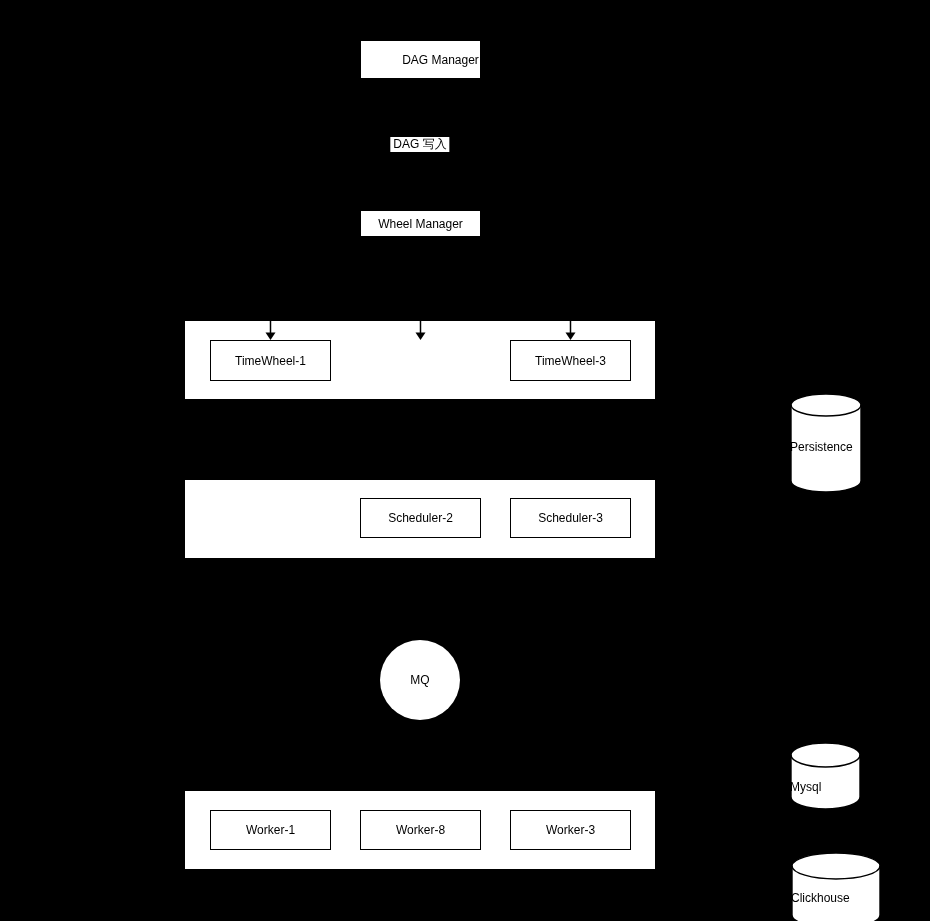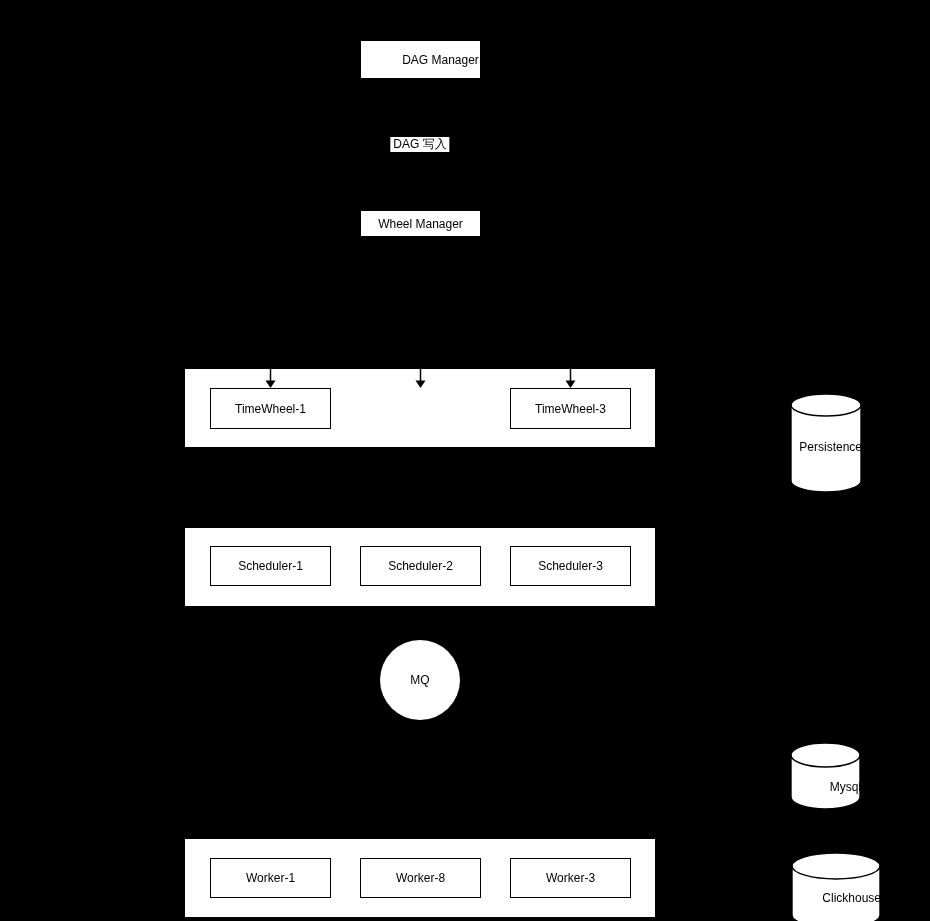--- a/index.html
+++ b/index.html
@@ -16,40 +16,39 @@
     background:#ffffff;
     display:flex;
     align-items:center;
     justify-content:center;
     font-size:12px;
     text-align:center;
   }
   .band {
     position:absolute;
     background:#ffffff;
-    margin-top:48px;
   }
   .band .node { border:1px solid #000000; }
   .mq { border-radius:50%; }
   .edge-label {
     position:absolute;
     background:#ffffff;
     font-size:12px;
     line-height:15px;
     padding:0 3px;
     white-space:nowrap;
     transform:translateX(-50%);
   }
   .arrow { position:absolute; }
   .cyl { position:absolute; }
   .cyl svg { position:absolute; left:0; top:0; }
   .cyl .lbl {
     position:absolute;
     width:100%;
-    text-align:right;
+    text-align:left;
     font-size:12px;
   }
 </style>
 </head>
 <body>
 
 <div style="position:absolute; inset:0;">
 
   <div class="node" style="left:361px; top:41px; width:119px; height:37px;padding-left:40px;">DAG Manager</div>
 
@@ -78,21 +77,20 @@
 
   <div class="cyl" style="left:790px; top:393px; width:72px; height:100px;">
     <svg width="72" height="100" viewBox="0 0 72 100">
       <path d="M1,12 A35,11 0 0 1 71,12 L71,88 A35,11 0 0 1 1,88 Z" fill="#ffffff" stroke="#000000" stroke-width="1.4"></path>
       <path d="M1,12 A35,11 0 0 0 71,12" fill="none" stroke="#000000" stroke-width="1.4"></path>
     </svg>
     <div class="lbl" style="top:47px;">Persistence</div>
   </div>
 
   <div class="band" style="left:185px; top:480px; width:470px; height:78px;">
-    <div class="node" style="left:25px; top:18px; width:121px; height:40px;">Scheduler-1</div>
     <div class="node" style="left:175px; top:18px; width:121px; height:40px;">Scheduler-2</div>
     <div class="node" style="left:325px; top:18px; width:121px; height:40px;">Scheduler-3</div>
   </div>
 
   <div class="node mq" style="left:380px; top:640px; width:80px; height:80px;">MQ</div>
 
   <div class="cyl" style="left:790px; top:742px; width:71px; height:68px;">
     <svg width="71" height="68" viewBox="0 0 71 68">
       <path d="M1,13 A34.5,12 0 0 1 70,13 L70,55 A34.5,12 0 0 1 1,55 Z" fill="#ffffff" stroke="#000000" stroke-width="1.4"></path>
       <path d="M1,13 A34.5,12 0 0 0 70,13" fill="none" stroke="#000000" stroke-width="1.4"></path>

